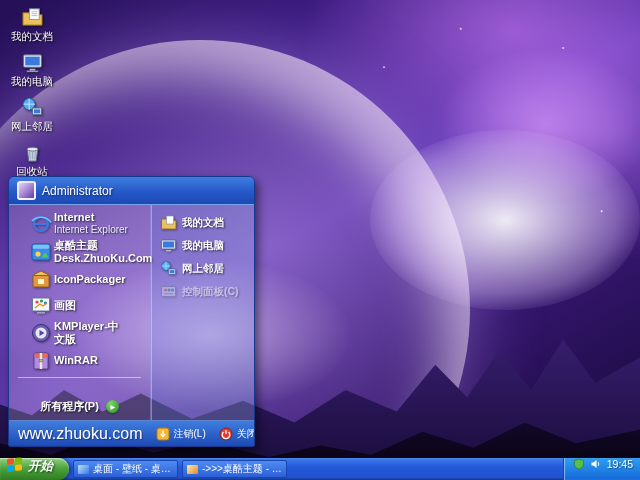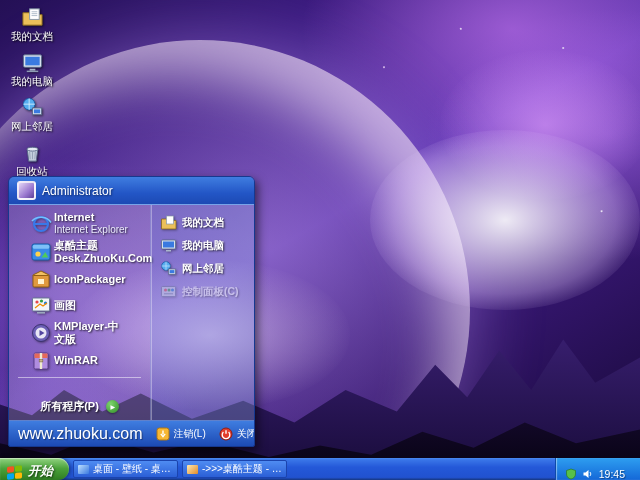--- a/index.html
+++ b/index.html
@@ -67,34 +67,34 @@
 .faded{opacity:.45}
 .sm-footer{height:26px;flex:none;background:linear-gradient(to bottom,#3f7de0,#1c4ab4);
  display:flex;align-items:center;gap:13px;padding:0 9px;border-top:1px solid rgba(255,255,255,.3)}
 .site{color:#fff;font-size:16px;text-shadow:1px 1px 1px rgba(0,0,0,.4);margin-right:auto}
 .ftr-btn{display:flex;align-items:center;gap:4px;color:#fff;font-size:10px;cursor:pointer;white-space:nowrap}
 .ftr-btn svg{width:14px;height:14px}
 
 
 .taskbar{position:absolute;left:0;right:0;bottom:0;height:22px;display:flex;align-items:stretch;
  background:linear-gradient(to bottom,#4a8af0 0%,#3a76e8 8%,#2458d8 42%,#2152cf 88%,#16367e 100%)}
-.start-btn{display:flex;align-items:flex-end;gap:5px;padding:0 16px 0 7px;cursor:pointer;
+.start-btn{display:flex;align-items:flex-start;gap:5px;padding:0 16px 0 7px;cursor:pointer;
  background:linear-gradient(to bottom,#92d381,#4aa23a 48%,#2f7d22);border-radius:0 11px 11px 0;
  box-shadow:1px 0 4px rgba(0,0,0,.45), inset 0 1px 1px rgba(255,255,255,.5)}
 .start-label{color:#fff;font-weight:bold;font-style:italic;font-size:12.5px;text-shadow:1px 1px 2px rgba(0,0,0,.6)}
 .winflag{width:16px;height:14px;display:grid;grid-template-columns:7px 7px;grid-template-rows:6px 6px;gap:1px;transform:skewY(-6deg)}
 .winflag span{border-radius:1.5px}
 .wf-r{background:#f35325}.wf-g{background:#81bc06}.wf-b{background:#05a6f0}.wf-y{background:#ffba08}
 .task-btn{margin:2px 0 2px 4px;width:105px;display:flex;align-items:center;gap:4px;padding:0 4px;cursor:pointer;
  background:linear-gradient(to bottom,#4f8cf2,#2b5fd6);border:1px solid #1b44ae;border-radius:2px;overflow:hidden}
 .tb-lbl{color:#fff;font-size:10px;white-space:nowrap;overflow:hidden;text-overflow:ellipsis}
 .tb-ic{width:11px;height:9px;flex:none;border-radius:1px}
 .tb-ic1{background:linear-gradient(135deg,#bfe0ff,#3a7ae0)}
 .tb-ic2{background:linear-gradient(135deg,#ffe9b0,#e08a2a)}
-.tray{margin-left:auto;display:flex;align-items:flex-end;gap:5px;padding:0 15px 0 9px;
+.tray{margin-left:auto;display:flex;align-items:flex-start;gap:5px;padding:0 7px 0 9px;
  background:linear-gradient(to bottom,#2e9ef0,#1468d8);border-left:1px solid #0e4aa8;
  box-shadow:inset 1px 0 1px rgba(255,255,255,.45)}
 .tray svg{width:12px;height:12px}
 .clock{color:#fff;font-size:10.5px;text-shadow:1px 1px 1px rgba(0,0,0,.4)}
 </style>
 </head>
 <body>
 
 <div class="desktop">
   <div class="wall"></div>

